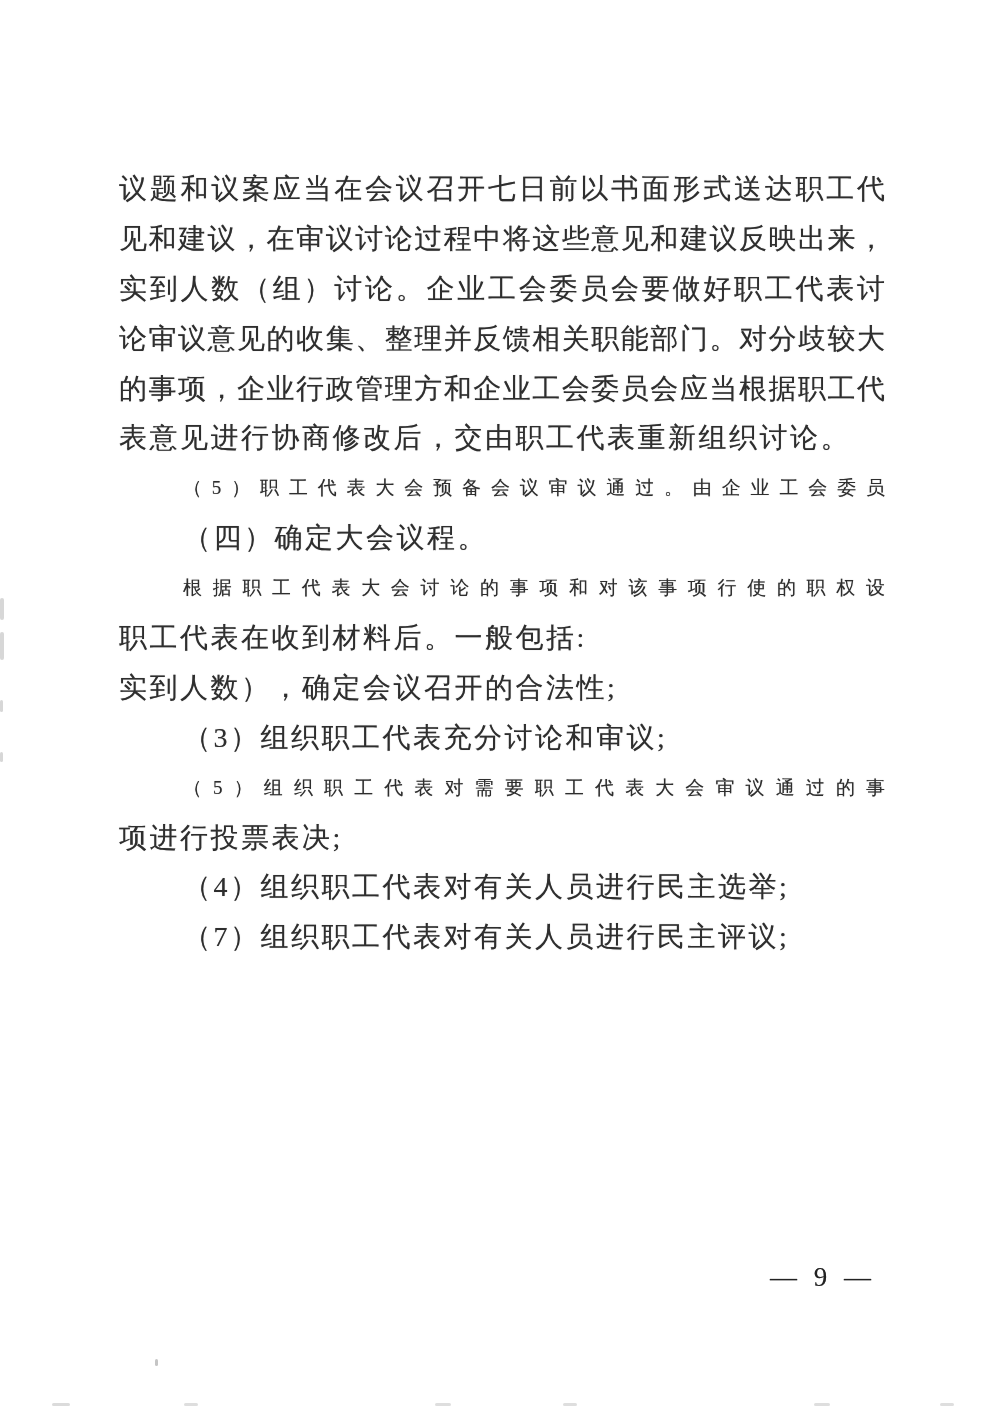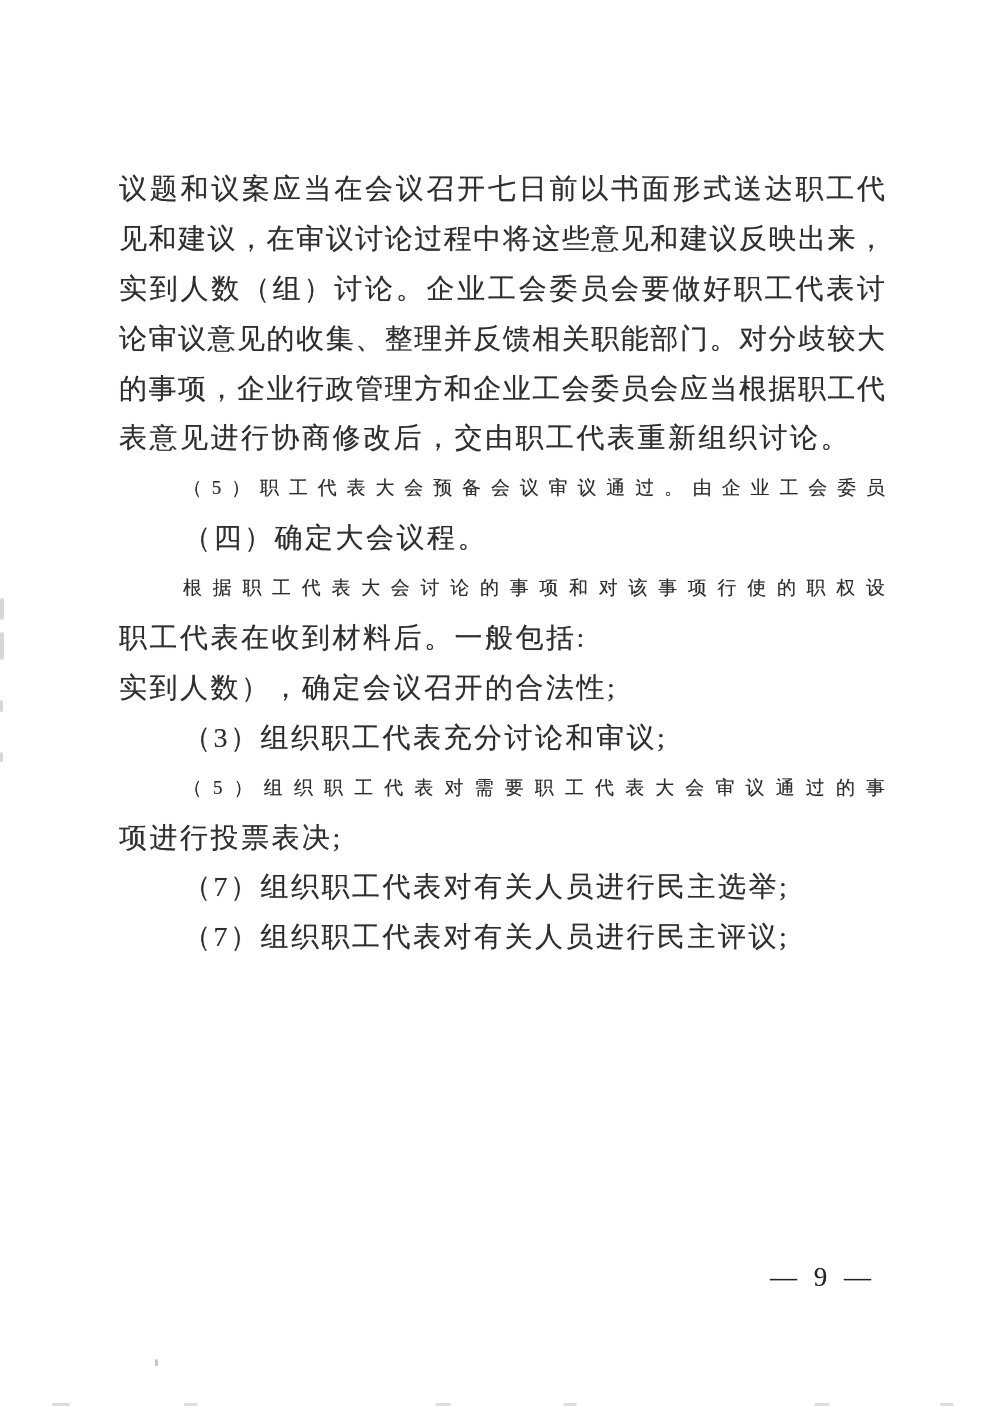--- a/index.html
+++ b/index.html
@@ -92,21 +92,21 @@
       <div class="line justify">的事项，企业行政管理方和企业工会委员会应当根据职工代</div>
       <div class="line">表意见进行协商修改后，交由职工代表重新组织讨论。</div>
       <div class="line indent justify">（5）职工代表大会预备会议审议通过。由企业工会委员</div>
       <div class="line indent">（四）确定大会议程。</div>
       <div class="line indent justify">根据职工代表大会讨论的事项和对该事项行使的职权设</div>
       <div class="line">职工代表在收到材料后。一般包括:</div>
       <div class="line">实到人数），确定会议召开的合法性;</div>
       <div class="line indent">（3）组织职工代表充分讨论和审议;</div>
       <div class="line indent justify">（5）组织职工代表对需要职工代表大会审议通过的事</div>
       <div class="line">项进行投票表决;</div>
-      <div class="line indent">（7）组织职工代表对有关人员进行民主选举;</div>
+      <div class="line indent">（4）组织职工代表对有关人员进行民主选举;</div>
       <div class="line indent">（7）组织职工代表对有关人员进行民主评议;</div>
     </div>
 
   <div class="page-number">— 9 —</div>
 
   <div class="artifact edge-left-1"></div>
   <div class="artifact edge-left-2"></div>
   <div class="artifact edge-left-3"></div>
   <div class="artifact edge-left-4"></div>
   <div class="artifact speck-1"></div>

